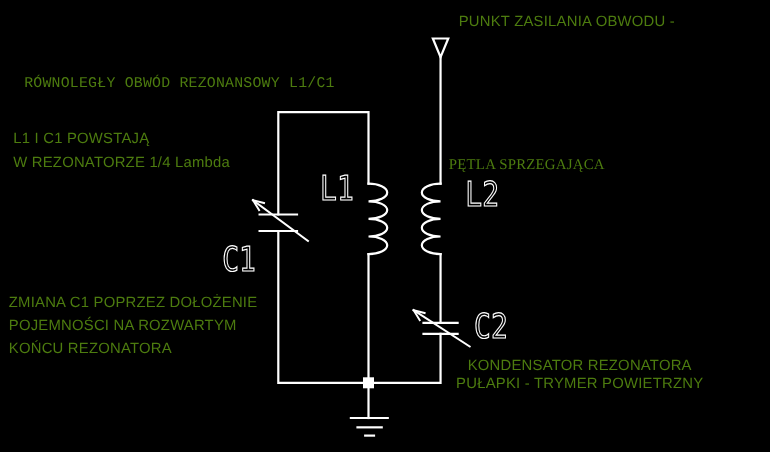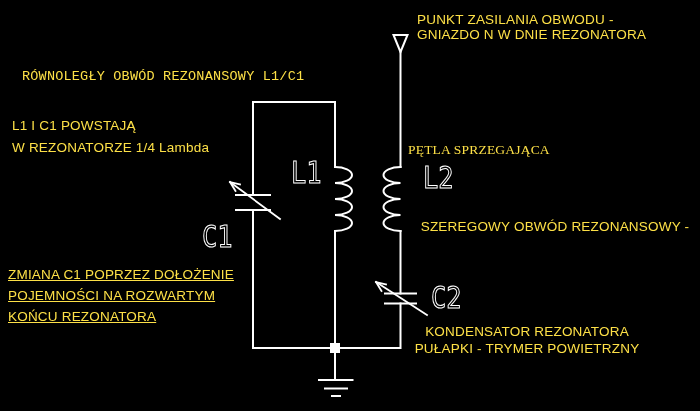--- a/index.html
+++ b/index.html
@@ -2,21 +2,21 @@
 <html><head>
 <meta charset="utf-8">
 <style>
   html,body{margin:0;padding:0;}
   body{
     width:700px;height:411px;position:relative;overflow:hidden;
     background:#000;
     font-family:"Liberation Sans",sans-serif;
   }
   .note{
-    position:absolute;color:#fde047;font-size:13.5px;
+    position:absolute;color:#4d7c0f;font-size:13.5px;
     letter-spacing:0.2px;white-space:nowrap;
   }
   .center{text-align:center;}
   .comp{
     position:absolute;color:#fff;line-height:1;
     font-family:"DejaVu Sans Mono",monospace;font-size:31px;
     transform:scaleX(0.82);transform-origin:left top;
     white-space:nowrap;
   }
   @supports (-webkit-text-stroke:1px #fff){
@@ -71,37 +71,35 @@
       <path d="M325,388.5 H347"></path>
       <path d="M332,396 H340"></path>
     </g>
   </g>
 
   <rect x="330" y="343" width="10" height="10" fill="#ffffff"></rect>
 </svg>
 
 <div class="note" style="left:417px;top:12px;line-height:15px;">
   <div>PUNKT ZASILANIA OBWODU -</div>
-  <div>GNIAZDO N W DNIE REZONATORA</div>
 </div>
 
 <div class="note" style="left:22px;top:69px;font-family:Liberation Mono, monospace;">RÓWNOLEGŁY OBWÓD REZONANSOWY L1/C1</div>
 
 <div class="note" style="left:12px;top:115px;line-height:22.4px;">
   <div>L1 I C1 POWSTAJĄ</div>
   <div>W REZONATORZE 1/4 Lambda</div>
 </div>
 
 <div class="note" style="left:408px;top:142px;font-family:Liberation Serif, serif;">PĘTLA SPRZEGAJĄCA</div>
 
 <div class="note center" style="left:415px;top:218px;width:280px;line-height:18.3px;">
-  <div>SZEREGOWY OBWÓD REZONANSOWY -</div>
 </div>
 
-<div class="note" style="left:8px;top:264px;line-height:21px;text-decoration:underline;">
+<div class="note" style="left:8px;top:264px;line-height:21px;">
   <div>ZMIANA C1 POPRZEZ DOŁOŻENIE</div>
   <div>POJEMNOŚCI NA ROZWARTYM</div>
   <div>KOŃCU REZONATORA</div>
 </div>
 
 <div class="note center" style="left:397px;top:324px;width:260px;line-height:16.5px;">
   <div>KONDENSATOR REZONATORA</div>
   <div>PUŁAPKI - TRYMER POWIETRZNY</div>
 </div>
 

